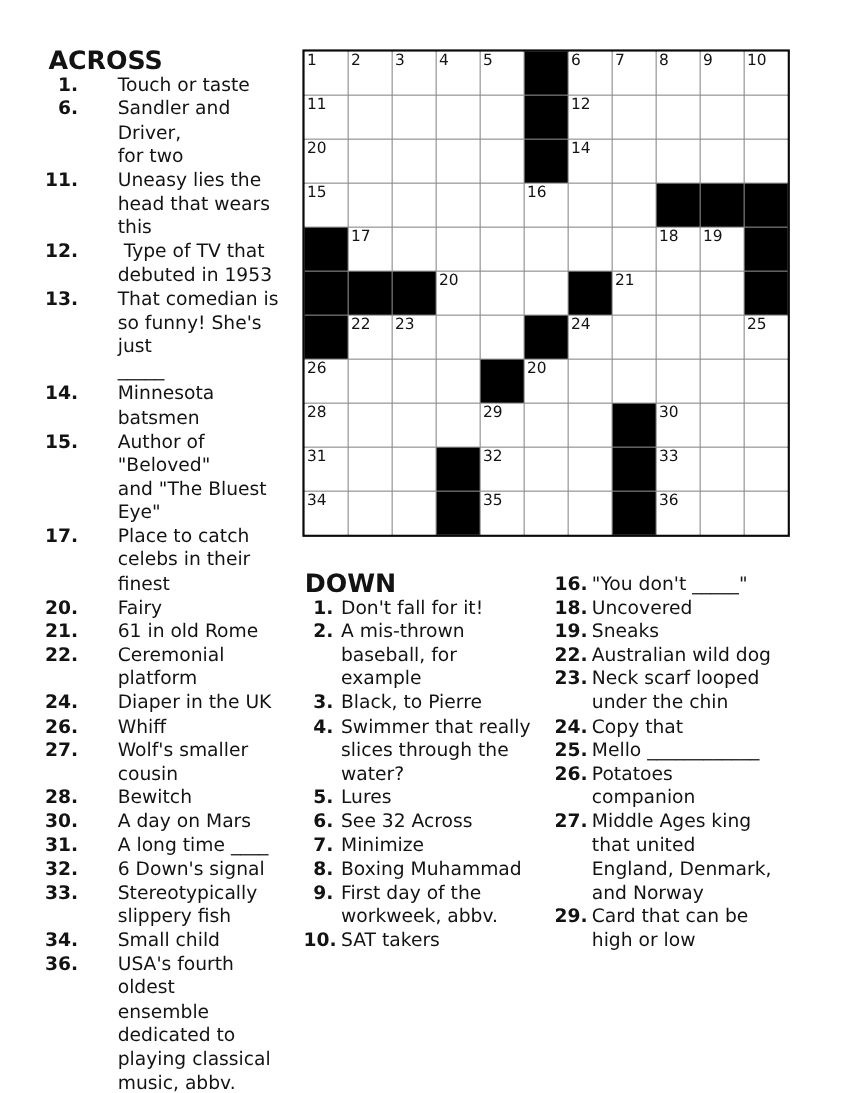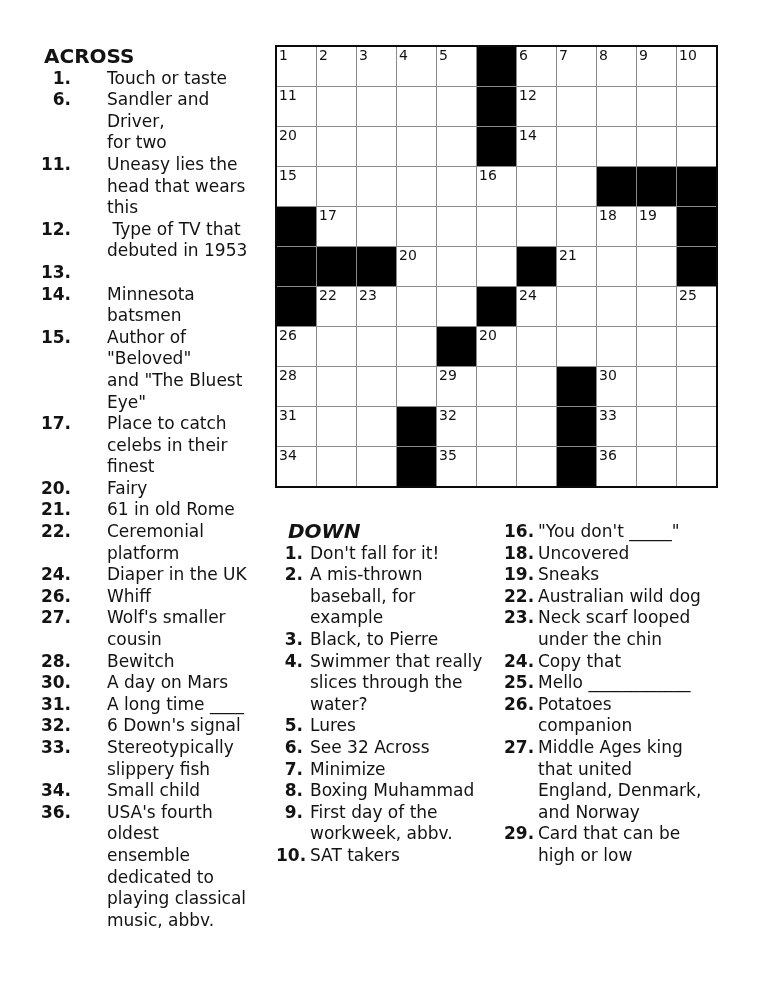--- a/index.html
+++ b/index.html
@@ -6,36 +6,36 @@
   body {
     width:768px; height:994px;
     background:#ffffff;
     font-family:"DejaVu Sans", sans-serif;
     color:#131313;
     position:relative;
     overflow:hidden;
   }
   .panel { position:absolute; font-size:17px; line-height:21.6px; }
   .panel h2 {
-    font-size:20px; line-height:21.6px; margin:0; font-weight:bold;
+    font-size:23px; line-height:21.6px; margin:0; font-weight:bold;
   }
   ol.clues { list-style:none; margin:0; padding:0; }
   li.clue { display:flex; align-items:flex-start; }
   li.clue .num { font-weight:bold; flex:none; text-align:right; }
   li.clue .txt { white-space:pre-line; }
 
   
   #across-panel { left:35px; top:46px; width:232px; }
   #across-panel h2 { margin-left:9px; }
   #across-panel .num { width:36px; padding-right:8px; }
   #across-panel .txt { width:188px;margin-left:28px; }
 
   
   #down-left-panel { left:276px; top:521px; width:227px; }
-  #down-left-panel h2 { margin-left:12px;font-style:italic; }
+  #down-left-panel h2 { margin-left:1px; }
   #down-left-panel .num { width:27px; padding-right:7px; }
   #down-left-panel .txt { width:193px; }
 
   
   #down-right-panel { left:504px; top:521px; width:234px; }
   #down-right-panel .num { width:29px; padding-right:5px; }
   #down-right-panel .txt { width:200px; }
 
   
   #grid {
@@ -79,20 +79,23 @@
 head that wears
 this</span>
         </li>
         <li class="clue">
           <span class="num">12.</span>
           <span class="txt">&nbsp;Type of TV that
 debuted in 1953</span>
         </li>
         <li class="clue">
           <span class="num">13.</span>
+          <span class="txt">That comedian is
+so funny! She's just
+_____</span>
         </li>
         <li class="clue">
           <span class="num">14.</span>
           <span class="txt">Minnesota batsmen</span>
         </li>
         <li class="clue">
           <span class="num">15.</span>
           <span class="txt">Author of "Beloved"
 and "The Bluest
 Eye"</span>

